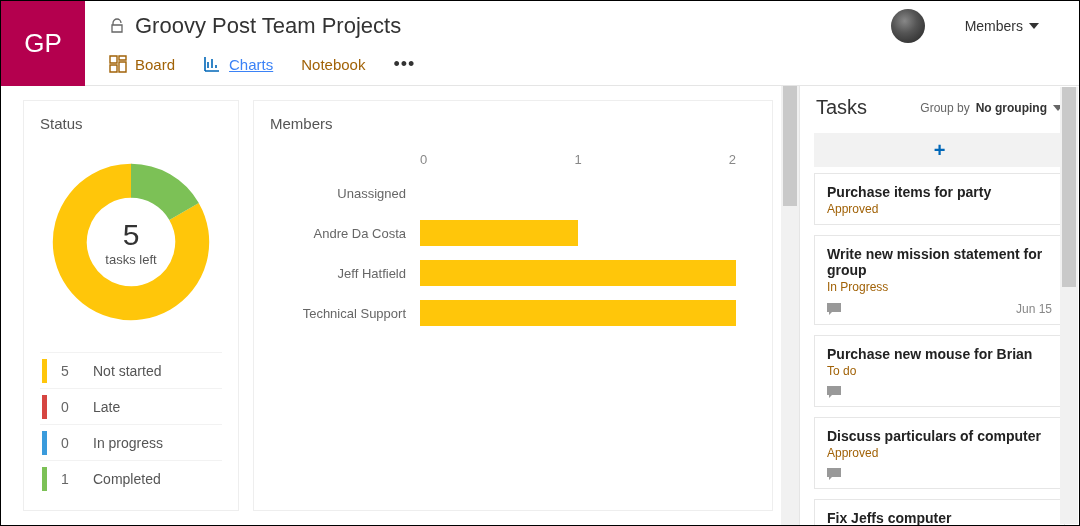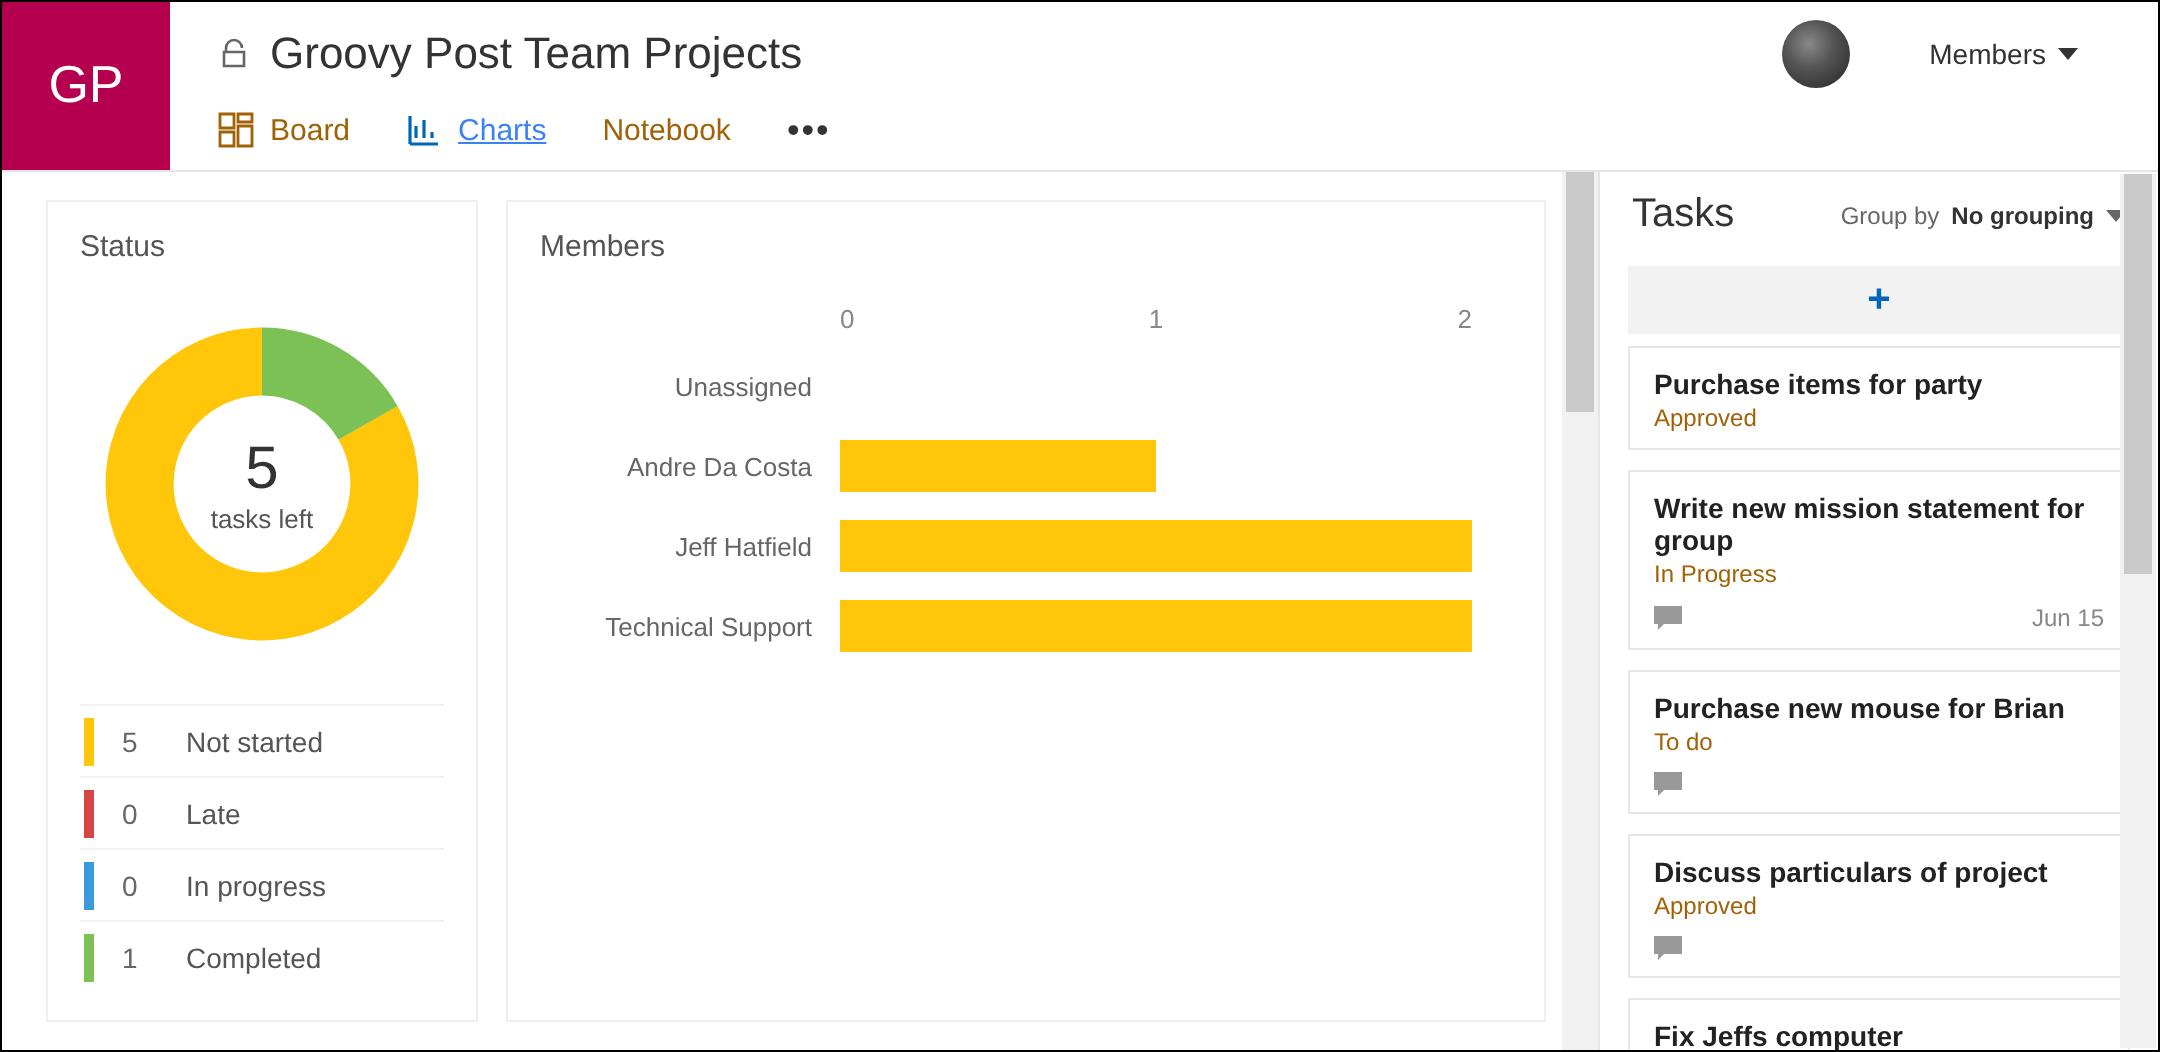--- a/index.html
+++ b/index.html
@@ -1,18 +1,18 @@
 <!DOCTYPE html>
 <html><head>
 <meta charset="utf-8">
 <style>
 * { box-sizing: border-box; margin: 0; padding: 0; font-family: "Segoe UI", Arial, sans-serif; }
 body { background: #fff; width: 1080px; height: 526px; overflow: hidden; border: 1px solid #000; position: relative; }
 
-.header { display: flex; align-items: flex-end; height: 85px; border-bottom: 1px solid #e5e5e5; }
+.header { display: flex; align-items: center; height: 85px; border-bottom: 1px solid #e5e5e5; }
 .logo { width: 84px; height: 85px; background: #b4004e; color: #fff; display: flex; align-items: center; justify-content: center; font-size: 26px; font-weight: 300; }
 .header-main { flex: 1; display: flex; flex-direction: column; padding-left: 24px; }
 .title-row { display: flex; align-items: center; height: 42px; padding-top: 6px; }
 .lock-icon { width: 16px; height: 16px; margin-right: 10px; color: #666; }
 .title { font-size: 22px; font-weight: 300; color: #333; }
 .avatar { width: 34px; height: 34px; border-radius: 50%; background: radial-gradient(circle at 40% 35%, #888 0%, #555 40%, #222 100%); margin-left: auto; margin-right: 40px; }
 .members-dd { font-size: 14px; color: #333; margin-right: 40px; display: flex; align-items: center; cursor: pointer; }
 .members-dd .caret { margin-left: 6px; }
 
 .tabs-row { display: flex; align-items: center; height: 40px; gap: 28px; }
@@ -221,21 +221,21 @@
         <div class="task-card">
           <div class="task-title">Purchase new mouse for Brian</div>
           <div class="task-status">To do</div>
           <div class="task-foot">
             <svg class="comment-icon" viewBox="0 0 14 12">
               <path fill="currentColor" d="M0 0h14v9H5l-3 3V9H0z"></path>
             </svg>
           </div>
         </div>
         <div class="task-card">
-          <div class="task-title">Discuss particulars of project</div>
+          <div class="task-title">Discuss particulars of computer</div>
           <div class="task-status">Approved</div>
           <div class="task-foot">
             <svg class="comment-icon" viewBox="0 0 14 12">
               <path fill="currentColor" d="M0 0h14v9H5l-3 3V9H0z"></path>
             </svg>
           </div>
         </div>
         <div class="task-card">
           <div class="task-title">Fix Jeffs computer</div>
         </div>

